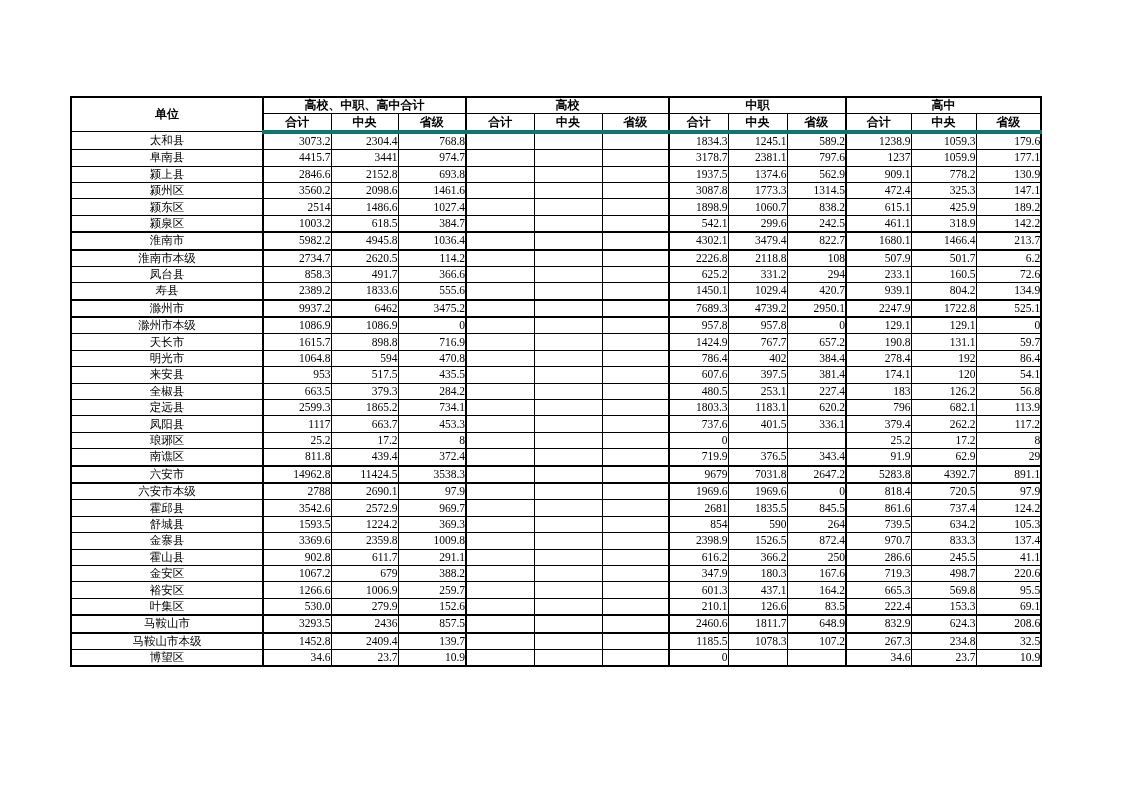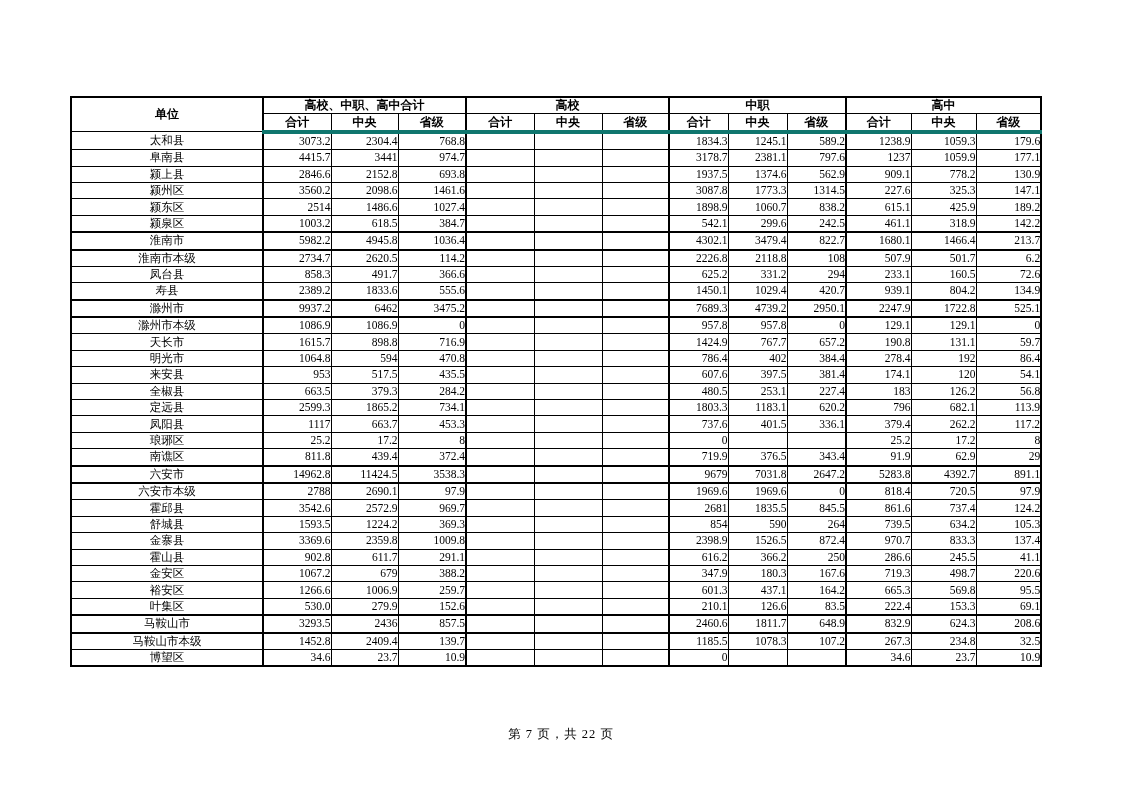--- a/index.html
+++ b/index.html
@@ -165,21 +165,21 @@
           <td class="unit">颍州区</td>
           <td class="num grp">3560.2</td>
           <td class="num">2098.6</td>
           <td class="num">1461.6</td>
           <td class="num grp"></td>
           <td class="num"></td>
           <td class="num"></td>
           <td class="num grp">3087.8</td>
           <td class="num">1773.3</td>
           <td class="num">1314.5</td>
-          <td class="num grp">227.6</td>
+          <td class="num grp">472.4</td>
           <td class="num">325.3</td>
           <td class="num">147.1</td>
         </tr>
         <tr>
           <td class="unit">颍东区</td>
           <td class="num grp">2514</td>
           <td class="num">1486.6</td>
           <td class="num">1027.4</td>
           <td class="num grp"></td>
           <td class="num"></td>
@@ -592,15 +592,14 @@
           <td class="num grp">0</td>
           <td class="num"></td>
           <td class="num"></td>
           <td class="num grp">34.6</td>
           <td class="num">23.7</td>
           <td class="num">10.9</td>
         </tr>
       </tbody>
   </table>
 
-  <div class="footer">第 7 页，共 22 页</div>
 
 </div>
 
 </body></html>

